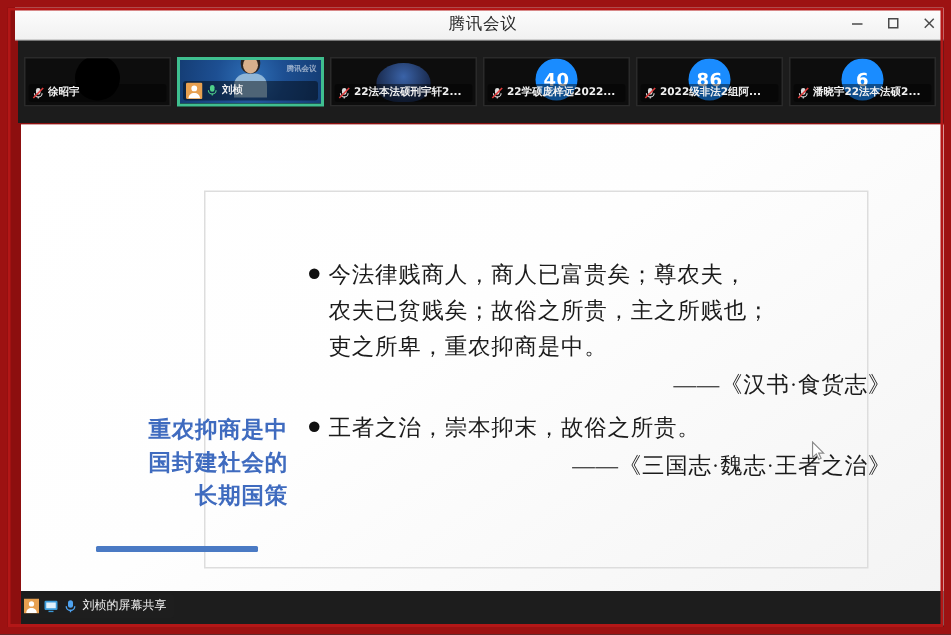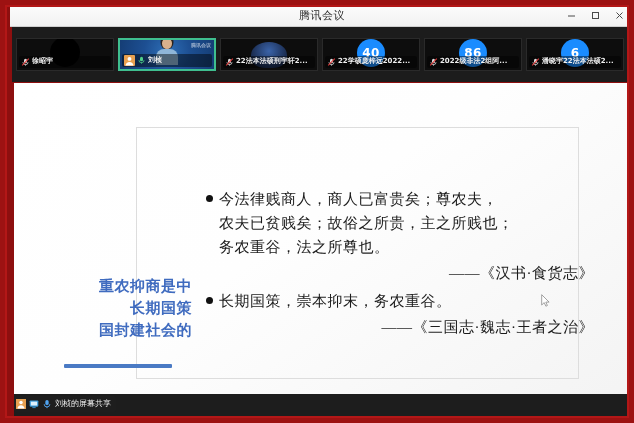--- a/index.html
+++ b/index.html
@@ -262,21 +262,21 @@
     top: 281px;
     width: 108px;
     height: 4px;
     background: #4a7ac4;
     border-radius: 1px;
   }
 
   .bullets {
     position: absolute;
     left: 192px;
-    top: 104px;
+    top: 88px;
     width: 392px;
     color: #1b1b1b;
   }
   .bullet-item {
     position: relative;
     display: flex;
     align-items: flex-start;
     margin-bottom: 2px;
   }
   .bullet-dot {
@@ -476,41 +476,41 @@
 
   </div>
 
   <div class="share-area">
     <div class="slide">
 
       <div class="content-box"></div>
 
       <div class="slide-title">
         <div>重农抑商是中</div>
+        <div>国封建社会的</div>
         <div>长期国策</div>
-        <div>国封建社会的</div>
       </div>
       <div class="title-rule"></div>
 
       <div class="bullets">
 
         <div class="bullet-item">
           <span class="bullet-dot"></span>
           <span class="bullet-text">
             <span>今法律贱商人，商人已富贵矣；尊农夫，</span><br>
             <span>农夫已贫贱矣；故俗之所贵，主之所贱也；</span><br>
-            <span>务农重谷，法之所尊也。</span>
+            <span>吏之所卑，重农抑商是中。</span>
           </span>
         </div>
 
         <div class="citation">——《汉书·食货志》</div>
 
         <div class="bullet-item">
           <span class="bullet-dot"></span>
-          <span class="bullet-text">长期国策，崇本抑末，务农重谷。</span>
+          <span class="bullet-text">王者之治，崇本抑末，故俗之所贵。</span>
         </div>
 
         <div class="citation">——《三国志·魏志·王者之治》</div>
 
       </div>
 
       <svg class="cursor" viewBox="0 0 9 13">
         <path d="M0.7 0.7 L0.7 11 L3.2 8.6 L4.9 12.2 L6.4 11.5 L4.8 8.1 L8.1 8.1 Z" fill="#ffffff" stroke="#8a8a8a" stroke-width="0.8"></path>
       </svg>
 

